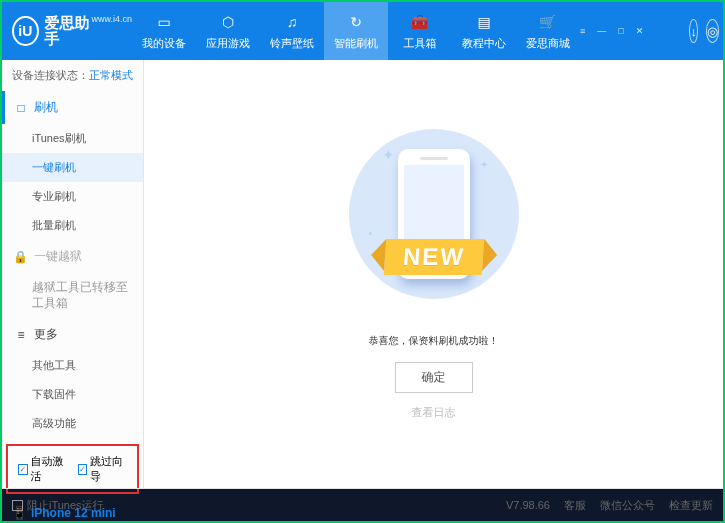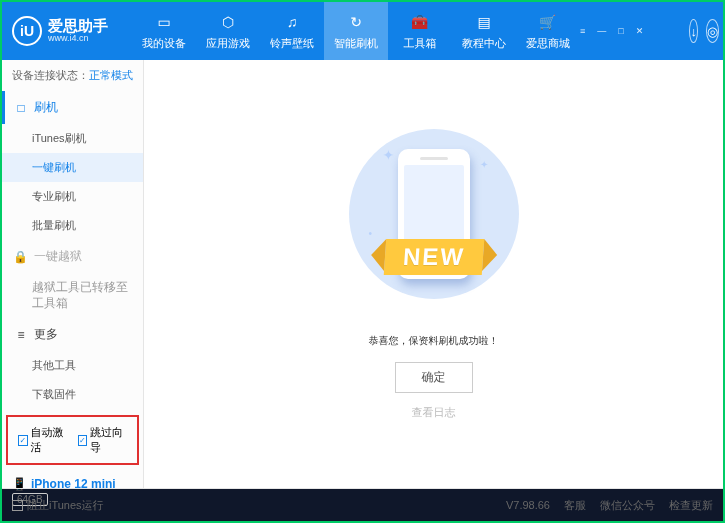--- a/index.html
+++ b/index.html
@@ -1,21 +1,21 @@
 <!DOCTYPE html>
 <html><head>
 <meta charset="utf-8">
 <style>
 * { margin: 0; padding: 0; box-sizing: border-box; font-family: "Microsoft YaHei", Arial, sans-serif; }
 body { background: #f0f0f0; display: flex; justify-content: center; align-items: center; min-height: 100vh; }
 .window { width: 725px; height: 523px; background: #0f172a; border: 2px solid #00cc66; display: flex; flex-direction: column; overflow: hidden; }
 .titlebar { height: 58px; background: #1181e8; display: flex; align-items: center; padding: 0 10px; color: #fff; }
 .logo-box { display: flex; align-items: center; gap: 6px; min-width: 120px; }
 .logo-icon { width: 30px; height: 30px; border: 2px solid #fff; border-radius: 50%; display: flex; align-items: center; justify-content: center; font-size: 14px; font-weight: bold; }
-.logo-text { display: flex; flex-direction: column; line-height: 1.1; }
+.logo-text { display: flex; flex-direction: row; line-height: 1.1; }
 .logo-title { font-size: 15px; font-weight: bold; }
 .logo-sub { font-size: 9px; opacity: 0.85; }
 .nav { display: flex; flex: 1; height: 100%; }
 .nav-item { width: 64px; display: flex; flex-direction: column; align-items: center; justify-content: center; font-size: 11px; gap: 4px; cursor: pointer; }
 .nav-item.active { background: #4da3f0; }
 .nav-icon { width: 20px; height: 20px; display: flex; align-items: center; justify-content: center; }
 .win-ctrls { display: flex; align-items: center; gap: 8px; font-size: 12px; }
 .circ-btn { width: 24px; height: 24px; border: 1.5px solid rgba(255,255,255,0.7); border-radius: 50%; display: flex; align-items: center; justify-content: center; cursor: pointer; font-size: 13px; }
 .tiny { font-size: 9px; opacity: 0.85; cursor: pointer; margin-right: 4px; }
 .body { flex: 1; display: flex; min-height: 0; }
@@ -155,20 +155,21 @@
             <span class="sec-icon">🔒</span>
             <span>一键越狱</span>
           </div>
           <div class="sub-item note">越狱工具已转移至工具箱</div>
           <div class="sec-head">
             <span class="sec-icon">≡</span>
             <span>更多</span>
           </div>
           <div class="sub-item">其他工具</div>
           <div class="sub-item">下载固件</div>
+          <div class="sub-item">高级功能</div>
         </div>
       <div style="flex:1"></div>
       <div class="checks" id="checks">
           <label class="chk">
             <span class="chk-box">✓</span>
             <span>自动激活</span>
           </label>
           <label class="chk">
             <span class="chk-box">✓</span>
             <span>跳过向导</span>

